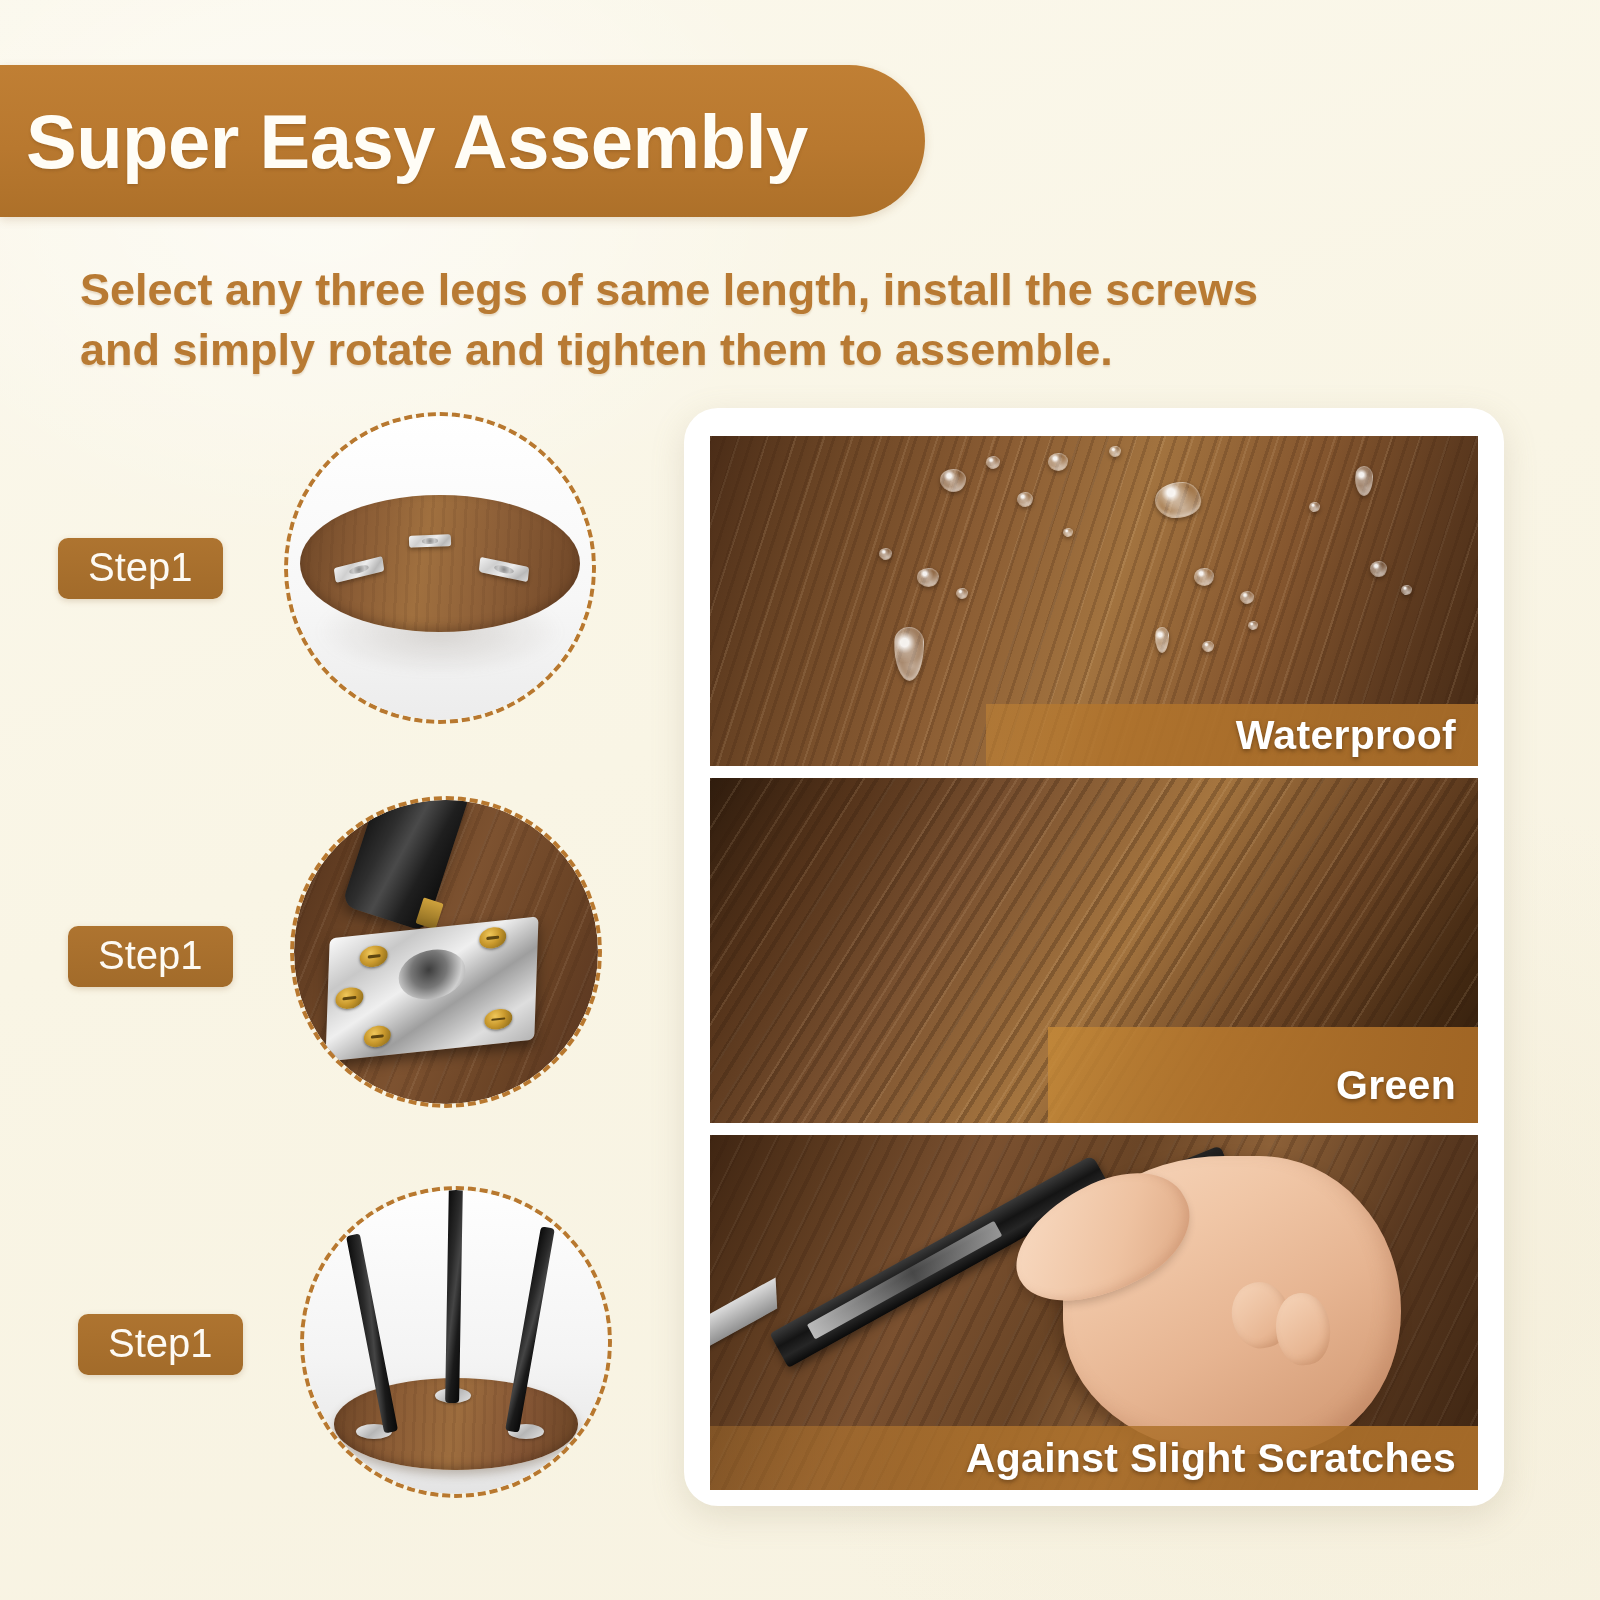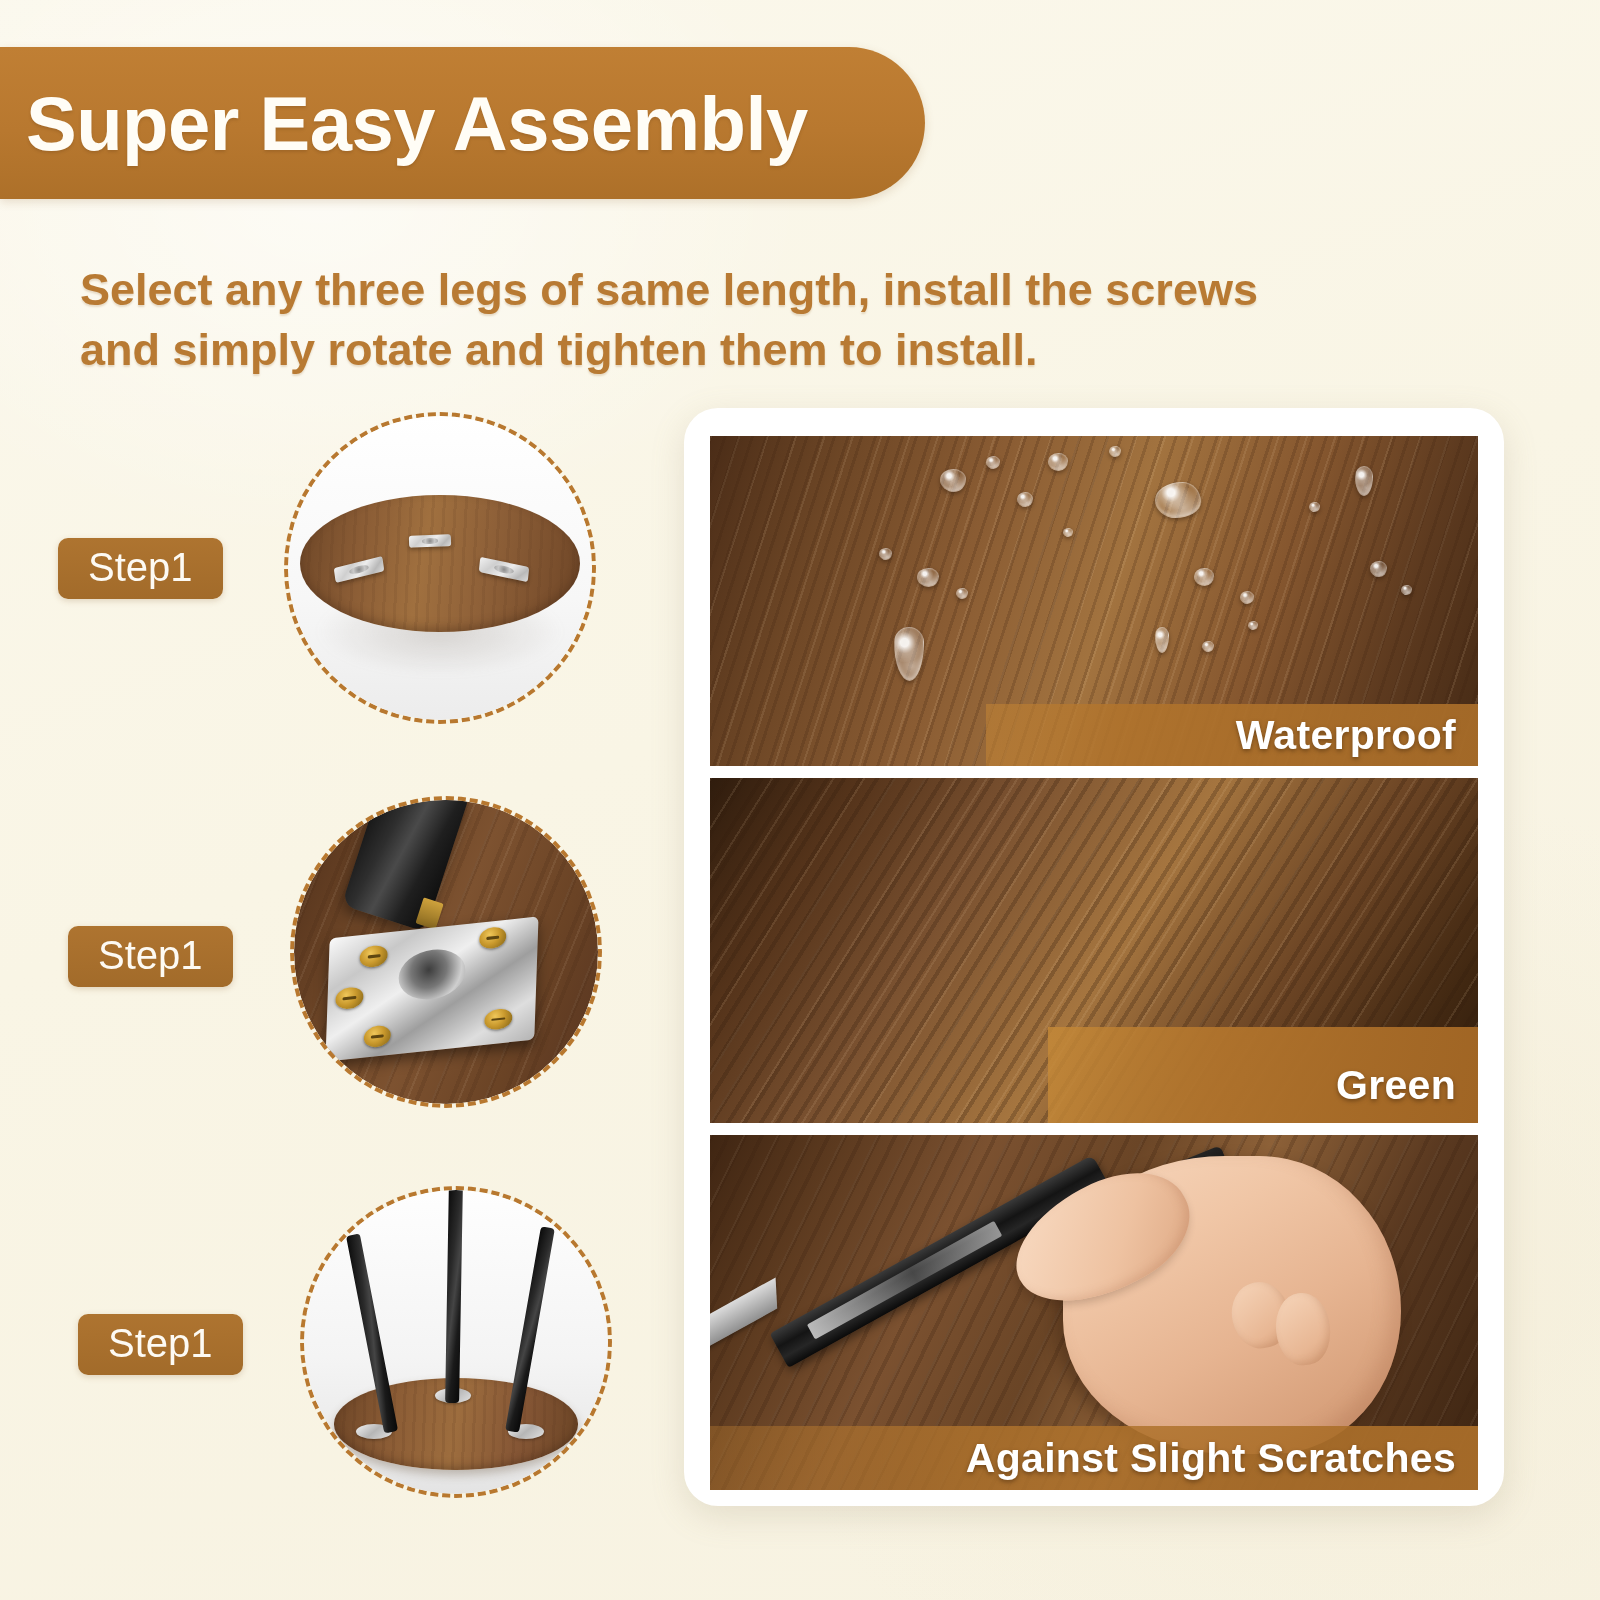--- a/index.html
+++ b/index.html
@@ -22,21 +22,21 @@
       radial-gradient(ellipse 700px 500px at 20% 12%, rgba(255,255,255,.55), rgba(255,255,255,0) 70%),
       radial-gradient(ellipse 900px 700px at 85% 80%, rgba(243,236,214,.6), rgba(255,255,255,0) 70%),
       linear-gradient(160deg, #fbf8ec 0%, #f9f5e5 45%, #f7f2e1 100%);
     pointer-events: none;
   }
 
   
   .title-banner {
     position: absolute;
     left: 0;
-    top: 47px;
+    top: 65px;
     width: 925px;
     height: 152px;
     background: linear-gradient(180deg, #c07f34 0%, #b8782f 55%, #ad7029 100%);
     border-radius: 0 76px 76px 0;
     display: flex;
     align-items: center;
     box-shadow: 0 3px 10px rgba(140,95,40,.18);
   }
   .title-text {
     color: #fffdf6;
@@ -375,21 +375,21 @@
 <body>
 
 <div class="page-bg"></div>
 
 <div class="title-banner">
   <span class="title-text">Super Easy Assembly</span>
 </div>
 
 <div class="subtitle">
   <span class="subtitle-line">Select any three legs of same length, install the screws</span>
-  <span class="subtitle-line">and simply rotate and tighten them to install.</span>
+  <span class="subtitle-line">and simply rotate and tighten them to assemble.</span>
 </div>
 
 <div class="steps">
 
   <div class="step-row r1">
     <div class="step-badge">Step1</div>
     <div class="circle-wrap">
       <div class="circle-inner">
         <div class="s1-bg"></div>
         <div class="s1-shadow"></div>

